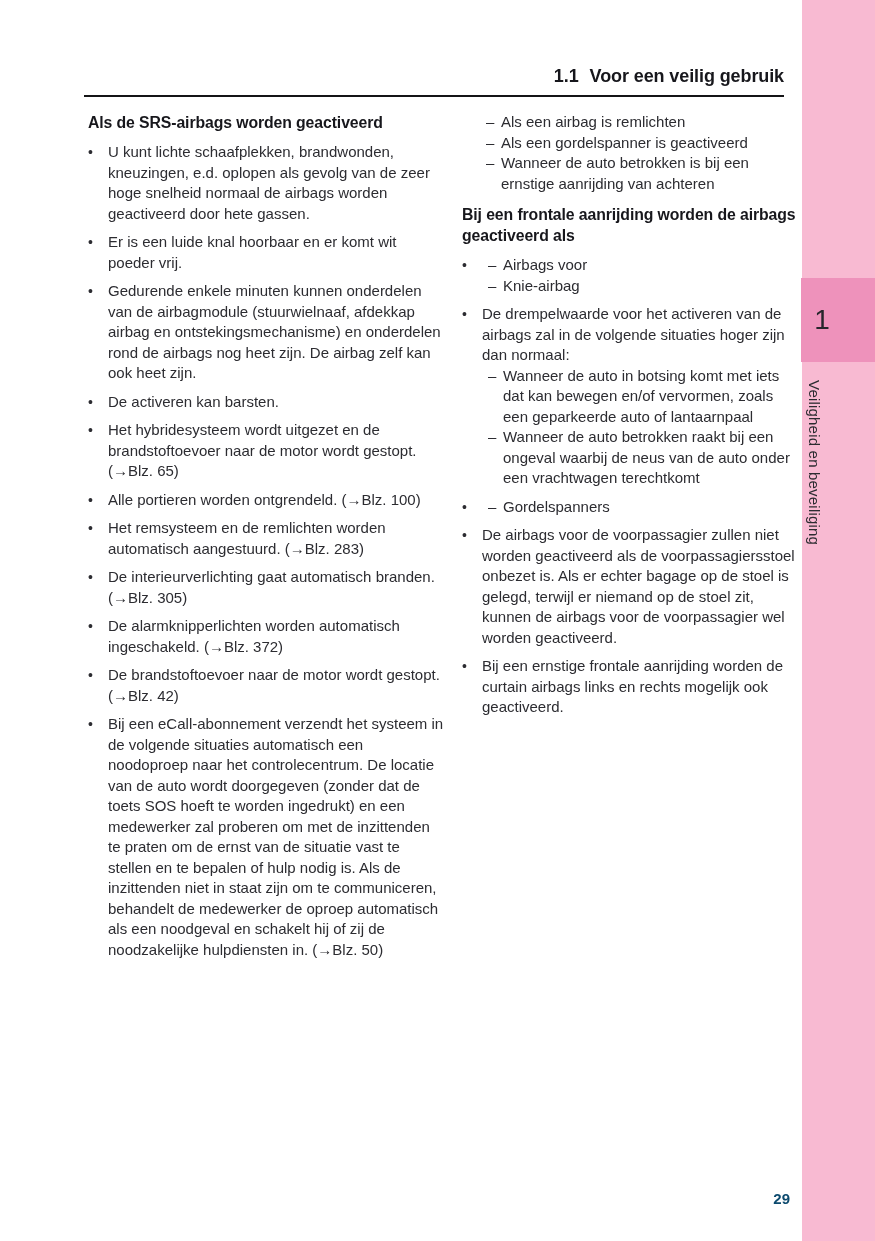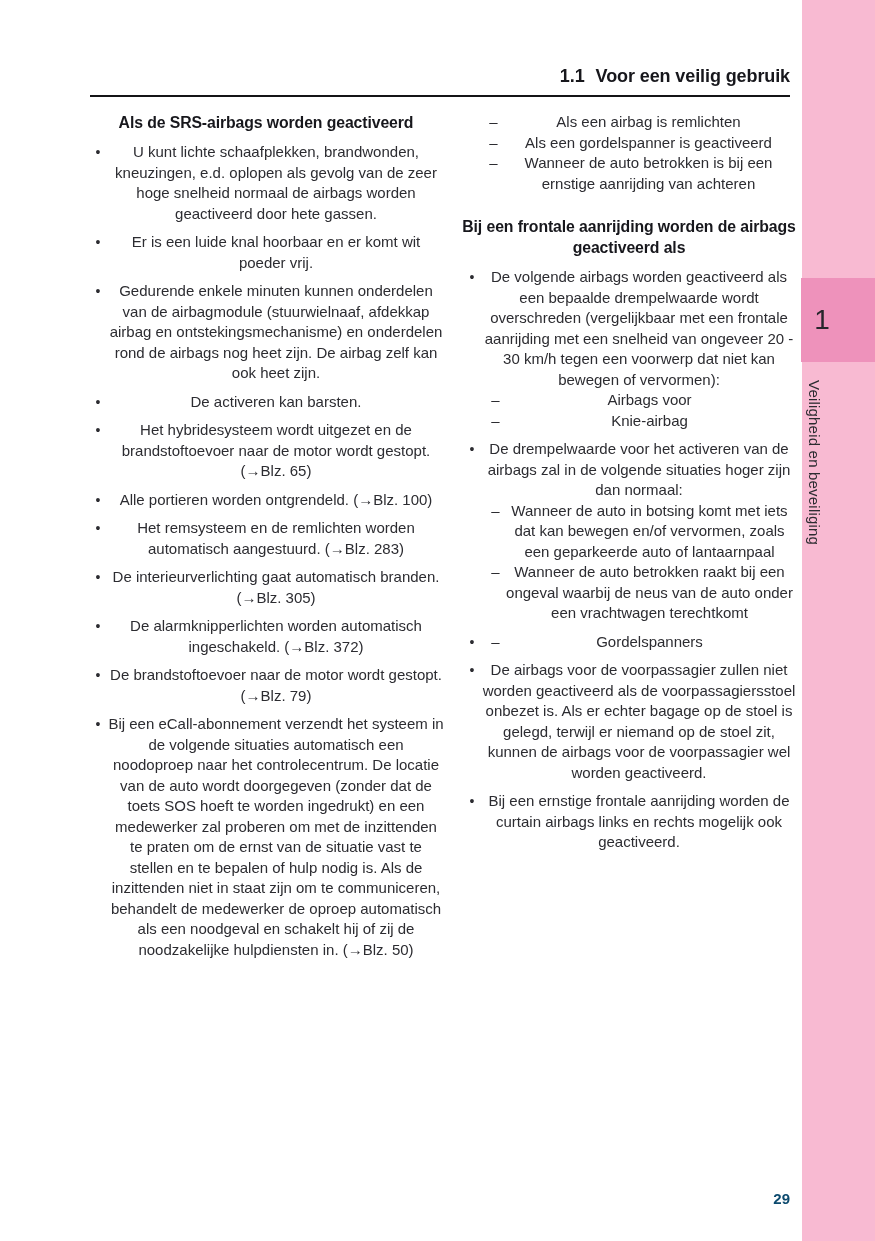--- a/index.html
+++ b/index.html
@@ -28,44 +28,44 @@
   }
   .vertical-title {
     position:absolute; top:380px; left:806px;
     writing-mode:vertical-rl;
     font-size:15px; color:#2c2c31; letter-spacing:0.2px;
     white-space:nowrap;
   }
 
   
   .page-header {
-    position:absolute; top:66px; left:90px; width:700px;
+    position:absolute; top:66px; left:84px; width:700px;
     text-align:right;
     border-bottom:2px solid #141416;
     padding-bottom:8px;
     font-weight:bold; font-size:18px; color:#17171c;
     letter-spacing:-0.1px;
   }
   .page-header .section-number { margin-right:11px; }
 
   
   .col {
     position:absolute; top:112px;
-    font-size:15px; line-height:20.5px;text-align:center;
+    font-size:15px; line-height:20.5px;
   }
   .col-left  { left:88px;  width:356px; }
   .col-right { left:462px; width:334px; }
 
   .col-heading {
     font-size:15.8px; font-weight:bold; color:#17171c;
     line-height:21px;
     margin:0 0 9px 0;
     letter-spacing:-0.1px;
   }
-  .col-right .col-heading { margin-top:22px; }
+  .col-right .col-heading { margin-top:10px; }
 
   .li { display:flex; margin-bottom:8px; }
   .li .marker { flex:0 0 20px; width:20px; }
   .li .txt { flex:1 1 auto; }
 
   .dash-list .li-dash { display:flex; margin-bottom:0; }
   .li-dash .marker { flex:0 0 15px; width:15px; }
   .li-dash .txt { flex:1 1 auto; }
 
   .intro-dashes { margin-left:24px; margin-bottom:8px; }
@@ -127,21 +127,21 @@
   <div class="li">
     <span class="marker bullet-marker">•</span>
     <span class="txt">De interieurverlichting gaat automatisch branden. (→Blz. 305)</span>
   </div>
   <div class="li">
     <span class="marker bullet-marker">•</span>
     <span class="txt">De alarmknipperlichten worden automatisch ingeschakeld. (→Blz. 372)</span>
   </div>
   <div class="li">
     <span class="marker bullet-marker">•</span>
-    <span class="txt">De brandstoftoevoer naar de motor wordt gestopt. (→Blz. 79)</span>
+    <span class="txt">De brandstoftoevoer naar de motor wordt gestopt. (→Blz. 42)</span>
   </div>
   <div class="li">
     <span class="marker bullet-marker">•</span>
     <span class="txt">Bij een eCall-abonnement verzendt het systeem in de volgende situaties automatisch een noodoproep naar het controlecentrum. De locatie van de auto wordt doorgegeven (zonder dat de toets SOS hoeft te worden ingedrukt) en een medewerker zal proberen om met de inzittenden te praten om de ernst van de situatie vast te stellen en te bepalen of hulp nodig is. Als de inzittenden niet in staat zijn om te communiceren, behandelt de medewerker de oproep automatisch als een noodgeval en schakelt hij of zij de noodzakelijke hulpdiensten in. (→Blz. 50)</span>
   </div>
 </div>
 
 <div class="col col-right">
 
   <div class="dash-list intro-dashes">
@@ -157,21 +157,20 @@
       <span class="marker">–</span>
       <span class="txt">Wanneer de auto betrokken is bij een ernstige aanrijding van achteren</span>
     </div>
   </div>
 
   <h2 class="col-heading">Bij een frontale aanrijding worden de airbags geactiveerd als</h2>
 
   <div class="li">
     <span class="marker bullet-marker">•</span>
     <span class="txt">
-      <span>De volgende airbags worden geactiveerd als een bepaalde drempelwaarde wordt overschreden (vergelijkbaar met een frontale aanrijding met een snelheid van ongeveer 20 - 30 km/h tegen een voorwerp dat niet kan bewegen of vervormen):</span>
       <span class="dash-list sub-dashes" style="display:block">
         <span class="li-dash" style="display:flex">
           <span class="marker">–</span>
           <span class="txt">Airbags voor</span>
         </span>
         <span class="li-dash" style="display:flex">
           <span class="marker">–</span>
           <span class="txt">Knie-airbag</span>
         </span>
       </span>

